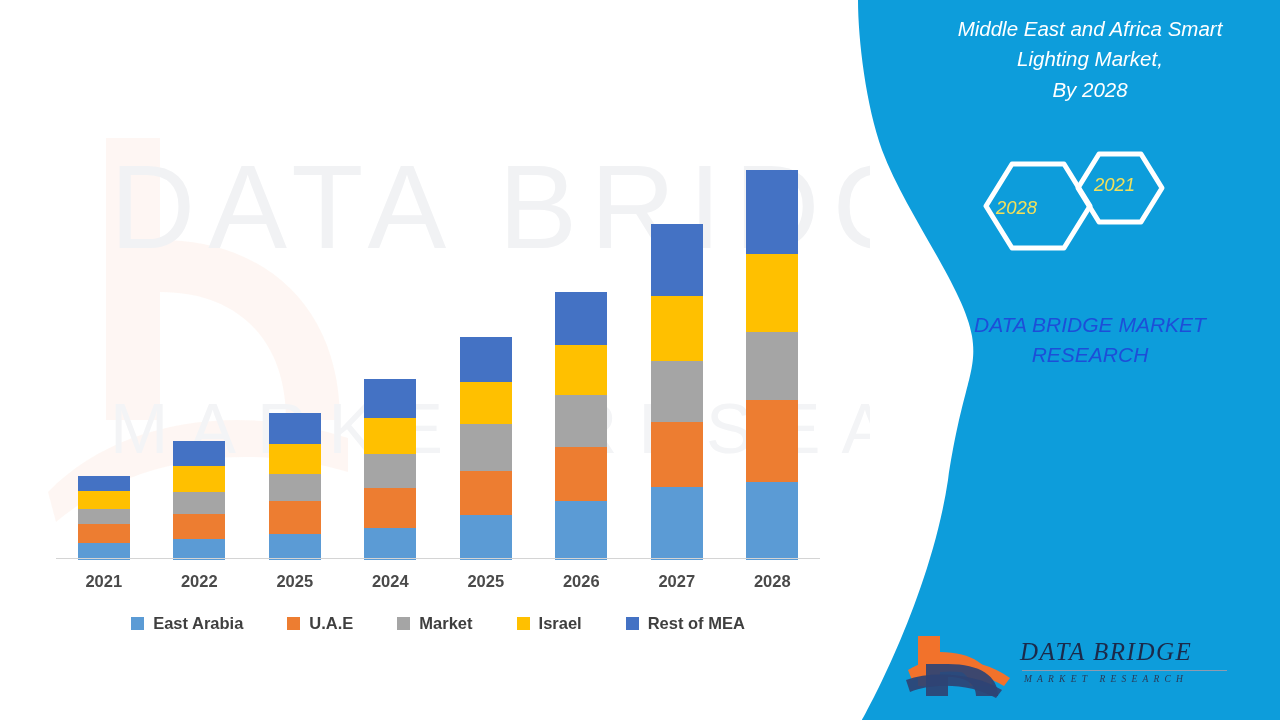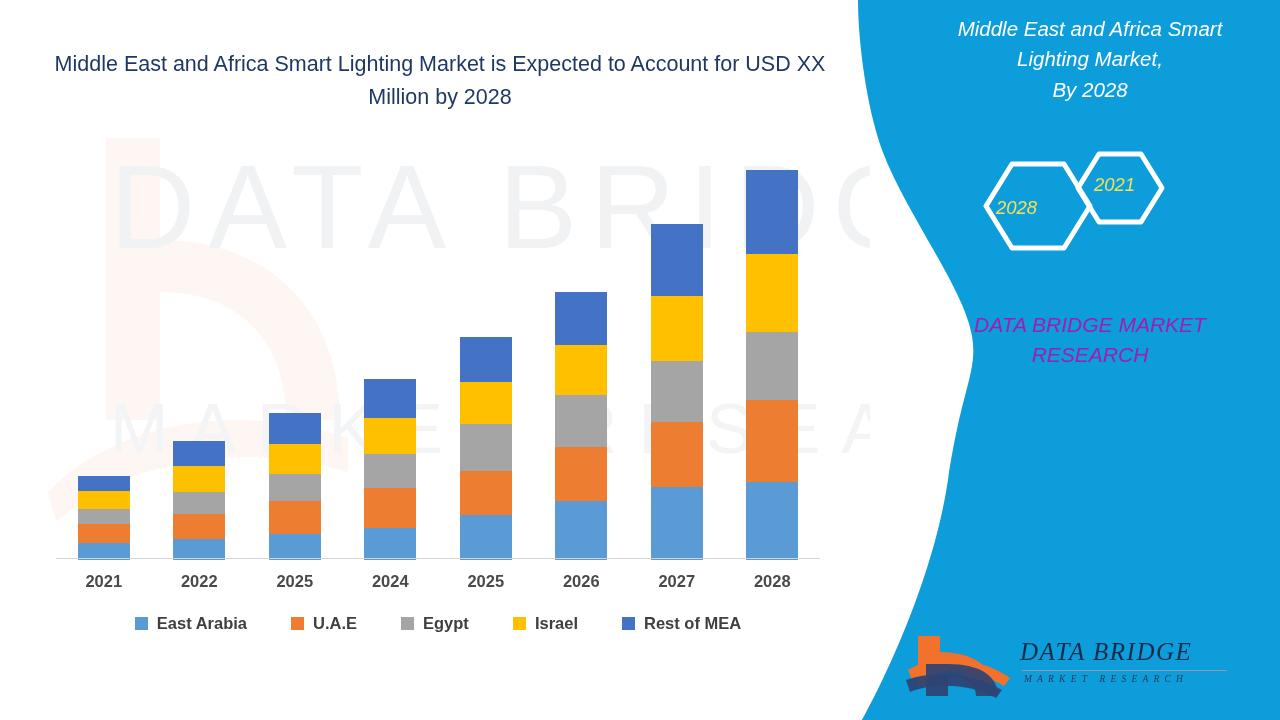--- a/index.html
+++ b/index.html
@@ -162,21 +162,21 @@
     position: absolute;
     color: #f2e05a;
     font-size: 18.5px;
     font-weight: 400;
   }
   #brand-sub {
     position: absolute;
     left: 0; top: 310px;
     width: 380px;
     text-align: center;
-    color: #a21caf;
+    color: #1d4ed8;
     font-size: 21px;
     line-height: 1.45;
     font-weight: 400;
     white-space: pre-line;
   }
   #footer-logo {
     position: absolute;
     left: 0; top: 630px;
     width: 340px; height: 70px;
   }
@@ -216,21 +216,20 @@
       <path d="M58 18 L112 18 L112 300 L58 300 Z" fill="#F4A27A"></path>
       <path d="M112 120 C220 120 292 190 292 300 L238 300 C238 220 190 172 112 172 Z" fill="#F4A27A"></path>
       <path d="M0 372 C70 300 190 282 300 318 L300 352 C190 320 82 340 8 402 Z" fill="#F4A27A"></path>
     </svg>
 
     <div id="wm-text">
       <div class="wm-line1">DATA BRIDGE</div>
       <div class="wm-line2">MARKET RESEARCH</div>
     </div>
 
-    <div id="chart-title">Middle East and Africa Smart Lighting Market is Expected to Account for USD XX Million by 2028</div>
 
     <div id="plot">
         <div class="bar-col" style="left: 21.75px; height: 83.6461px;">
           <div class="seg" style="background: rgb(68, 114, 196); height: 17.5%;"></div>
           <div class="seg" style="background: rgb(255, 192, 0); height: 21.25%;"></div>
           <div class="seg" style="background: rgb(165, 165, 165); height: 18.75%;"></div>
           <div class="seg" style="background: rgb(237, 125, 49); height: 22.5%;"></div>
           <div class="seg" style="background: rgb(91, 155, 213); height: 20%;"></div>
         </div>
         <div class="bar-col" style="left: 117.25px; height: 119.196px;">
@@ -298,21 +297,21 @@
         <div class="legend-item">
           <span class="legend-swatch" style="background: rgb(91, 155, 213);"></span>
           <span class="legend-label">East Arabia</span>
         </div>
         <div class="legend-item">
           <span class="legend-swatch" style="background: rgb(237, 125, 49);"></span>
           <span class="legend-label">U.A.E</span>
         </div>
         <div class="legend-item">
           <span class="legend-swatch" style="background: rgb(165, 165, 165);"></span>
-          <span class="legend-label">Egypt</span>
+          <span class="legend-label">Market</span>
         </div>
         <div class="legend-item">
           <span class="legend-swatch" style="background: rgb(255, 192, 0);"></span>
           <span class="legend-label">Israel</span>
         </div>
         <div class="legend-item">
           <span class="legend-swatch" style="background: rgb(68, 114, 196);"></span>
           <span class="legend-label">Rest of MEA</span>
         </div>
       </div>

